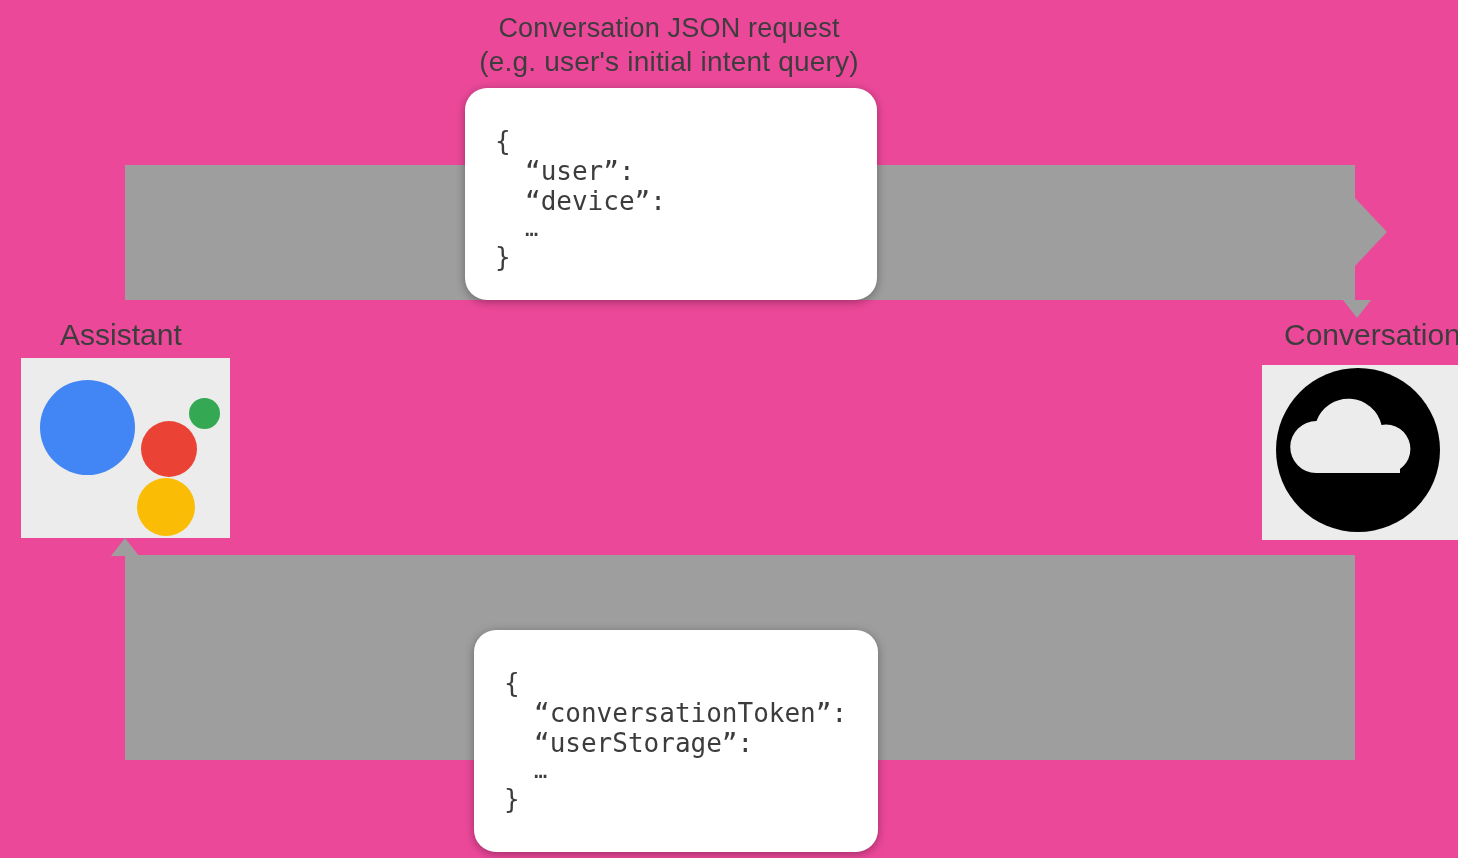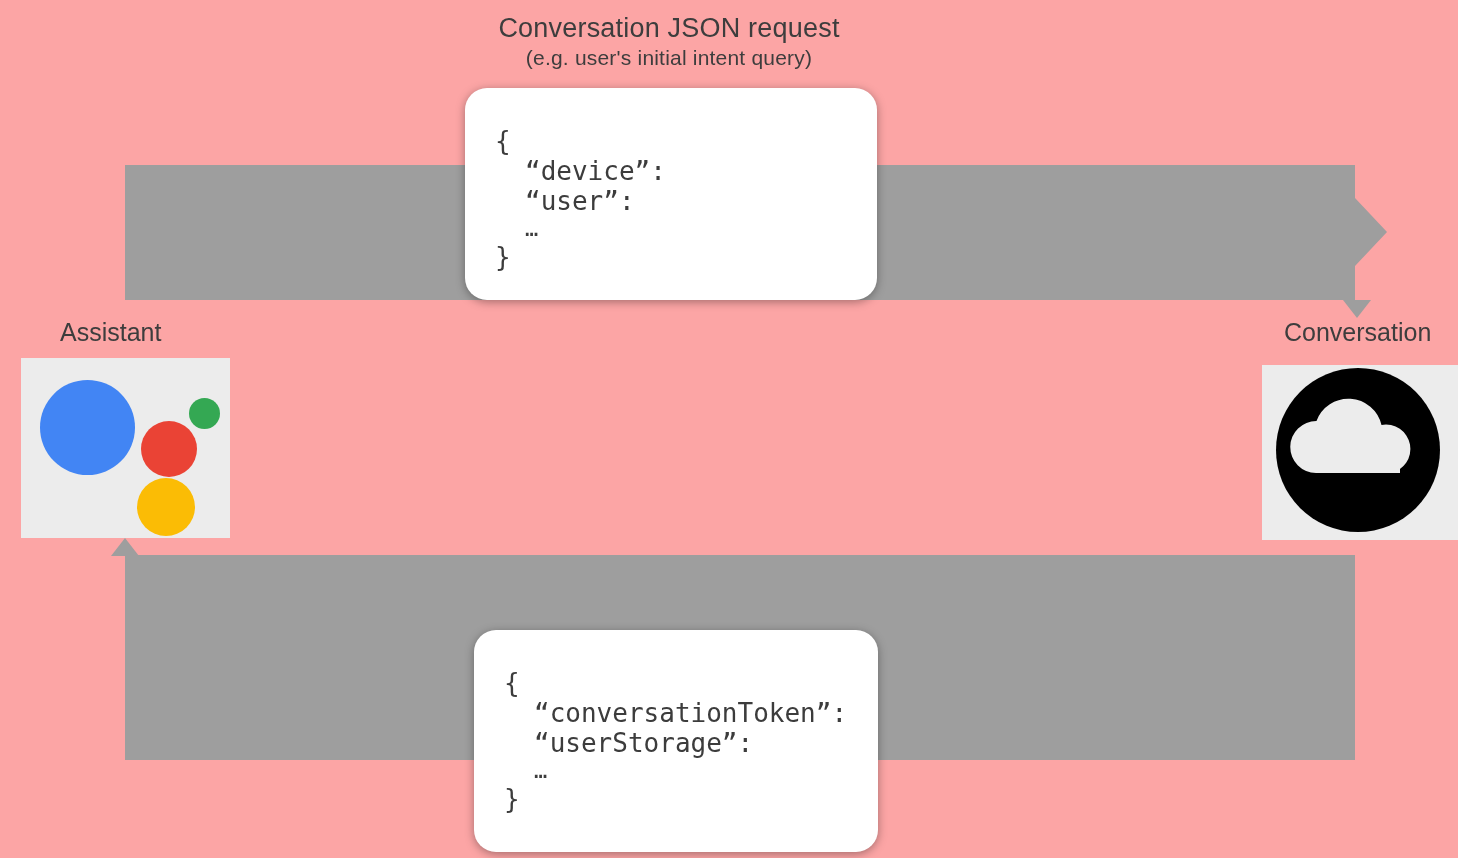--- a/index.html
+++ b/index.html
@@ -7,21 +7,21 @@
     padding: 0;
     background: #000000;
   }
   body {
     font-family: "Liberation Sans", sans-serif;
   }
   #stage {
     position: relative;
     width: 1458px;
     height: 858px;
-    background: #fca5a5;
+    background: #ec4899;
     overflow: hidden;
   }
 
   
   .arrow-bar {
     position: absolute;
     background: #9e9e9e;
   }
   .arrow-head {
     position: absolute;
@@ -54,28 +54,28 @@
     user-select: none;
   }
   .flow-label .title {
     display: block;
     font-size: 27px;
     font-weight: 400;
     color: #3d3d3d;
   }
   .flow-label .sub {
     display: block;
-    font-size: 21px;
+    font-size: 28px;
     font-weight: 400;
     color: #3d3d3d;
   }
 
   .node-label {
     position: absolute;
-    font-size: 25px;
+    font-size: 30px;
     color: #3d3d3d;
     white-space: nowrap;
     user-select: none;
   }
 
   
   .icon-tile {
     position: absolute;
     background: #ececec;
   }
@@ -116,22 +116,22 @@
   </div>
 
   <div class="arrow-bar" style="left:125px; top:165px; width:1230px; height:135px;"></div>
 
   <div class="arrow-head right" style="left:1355px; top:198px;"></div>
 
   <div class="arrow-head down" style="left:1343px; top:300px;"></div>
 
   <div class="code-card" style="left:465px; top:88px; width:412px; height:212px;">
     <span class="ln">{</span>
+    <span class="ln ind">“user”:</span>
     <span class="ln ind">“device”:</span>
-    <span class="ln ind">“user”:</span>
     <span class="ln ell">…</span>
     <span class="ln">}</span>
   </div>
 
   <div class="node-label" style="left:60px; top:318px;">Assistant</div>
 
   <div class="node-label" style="left:1284px; top:318px;">Conversation</div>
 
   <div class="icon-tile" style="left:21px; top:358px; width:209px; height:180px;">
     <span class="ga-dot ga-blue" style="left:19px; top:22px; width:95px; height:95px;"></span>

